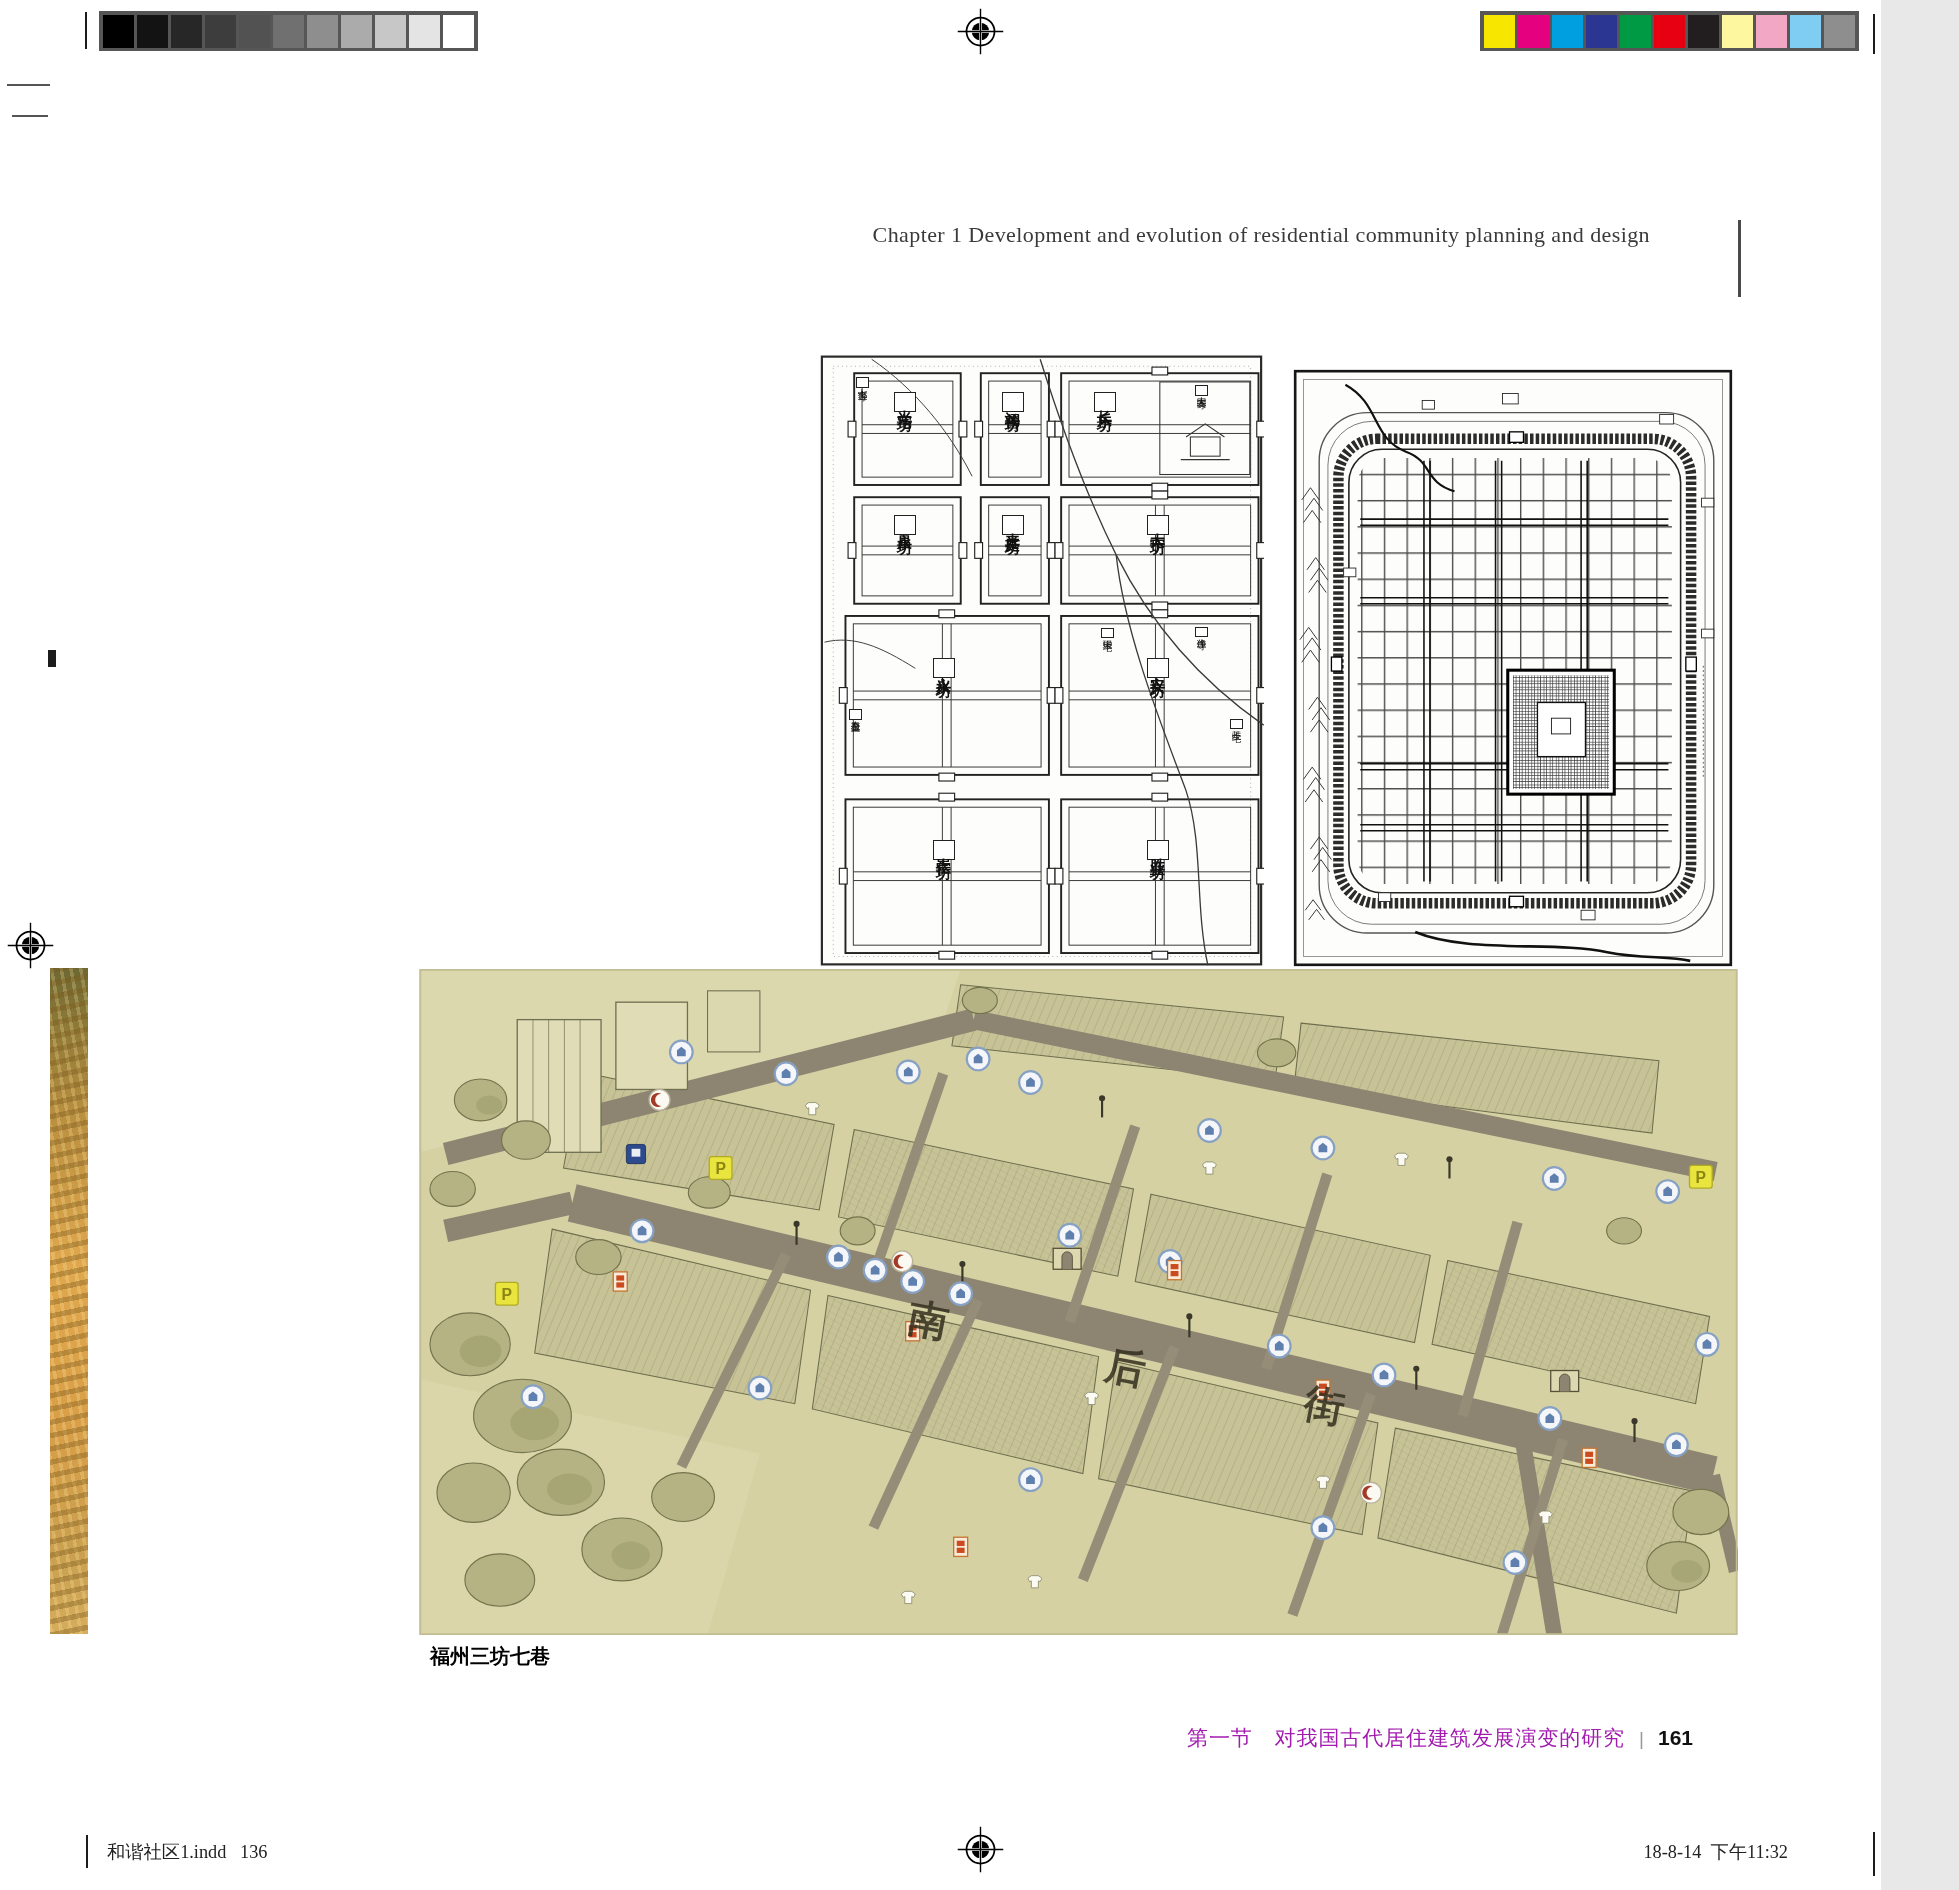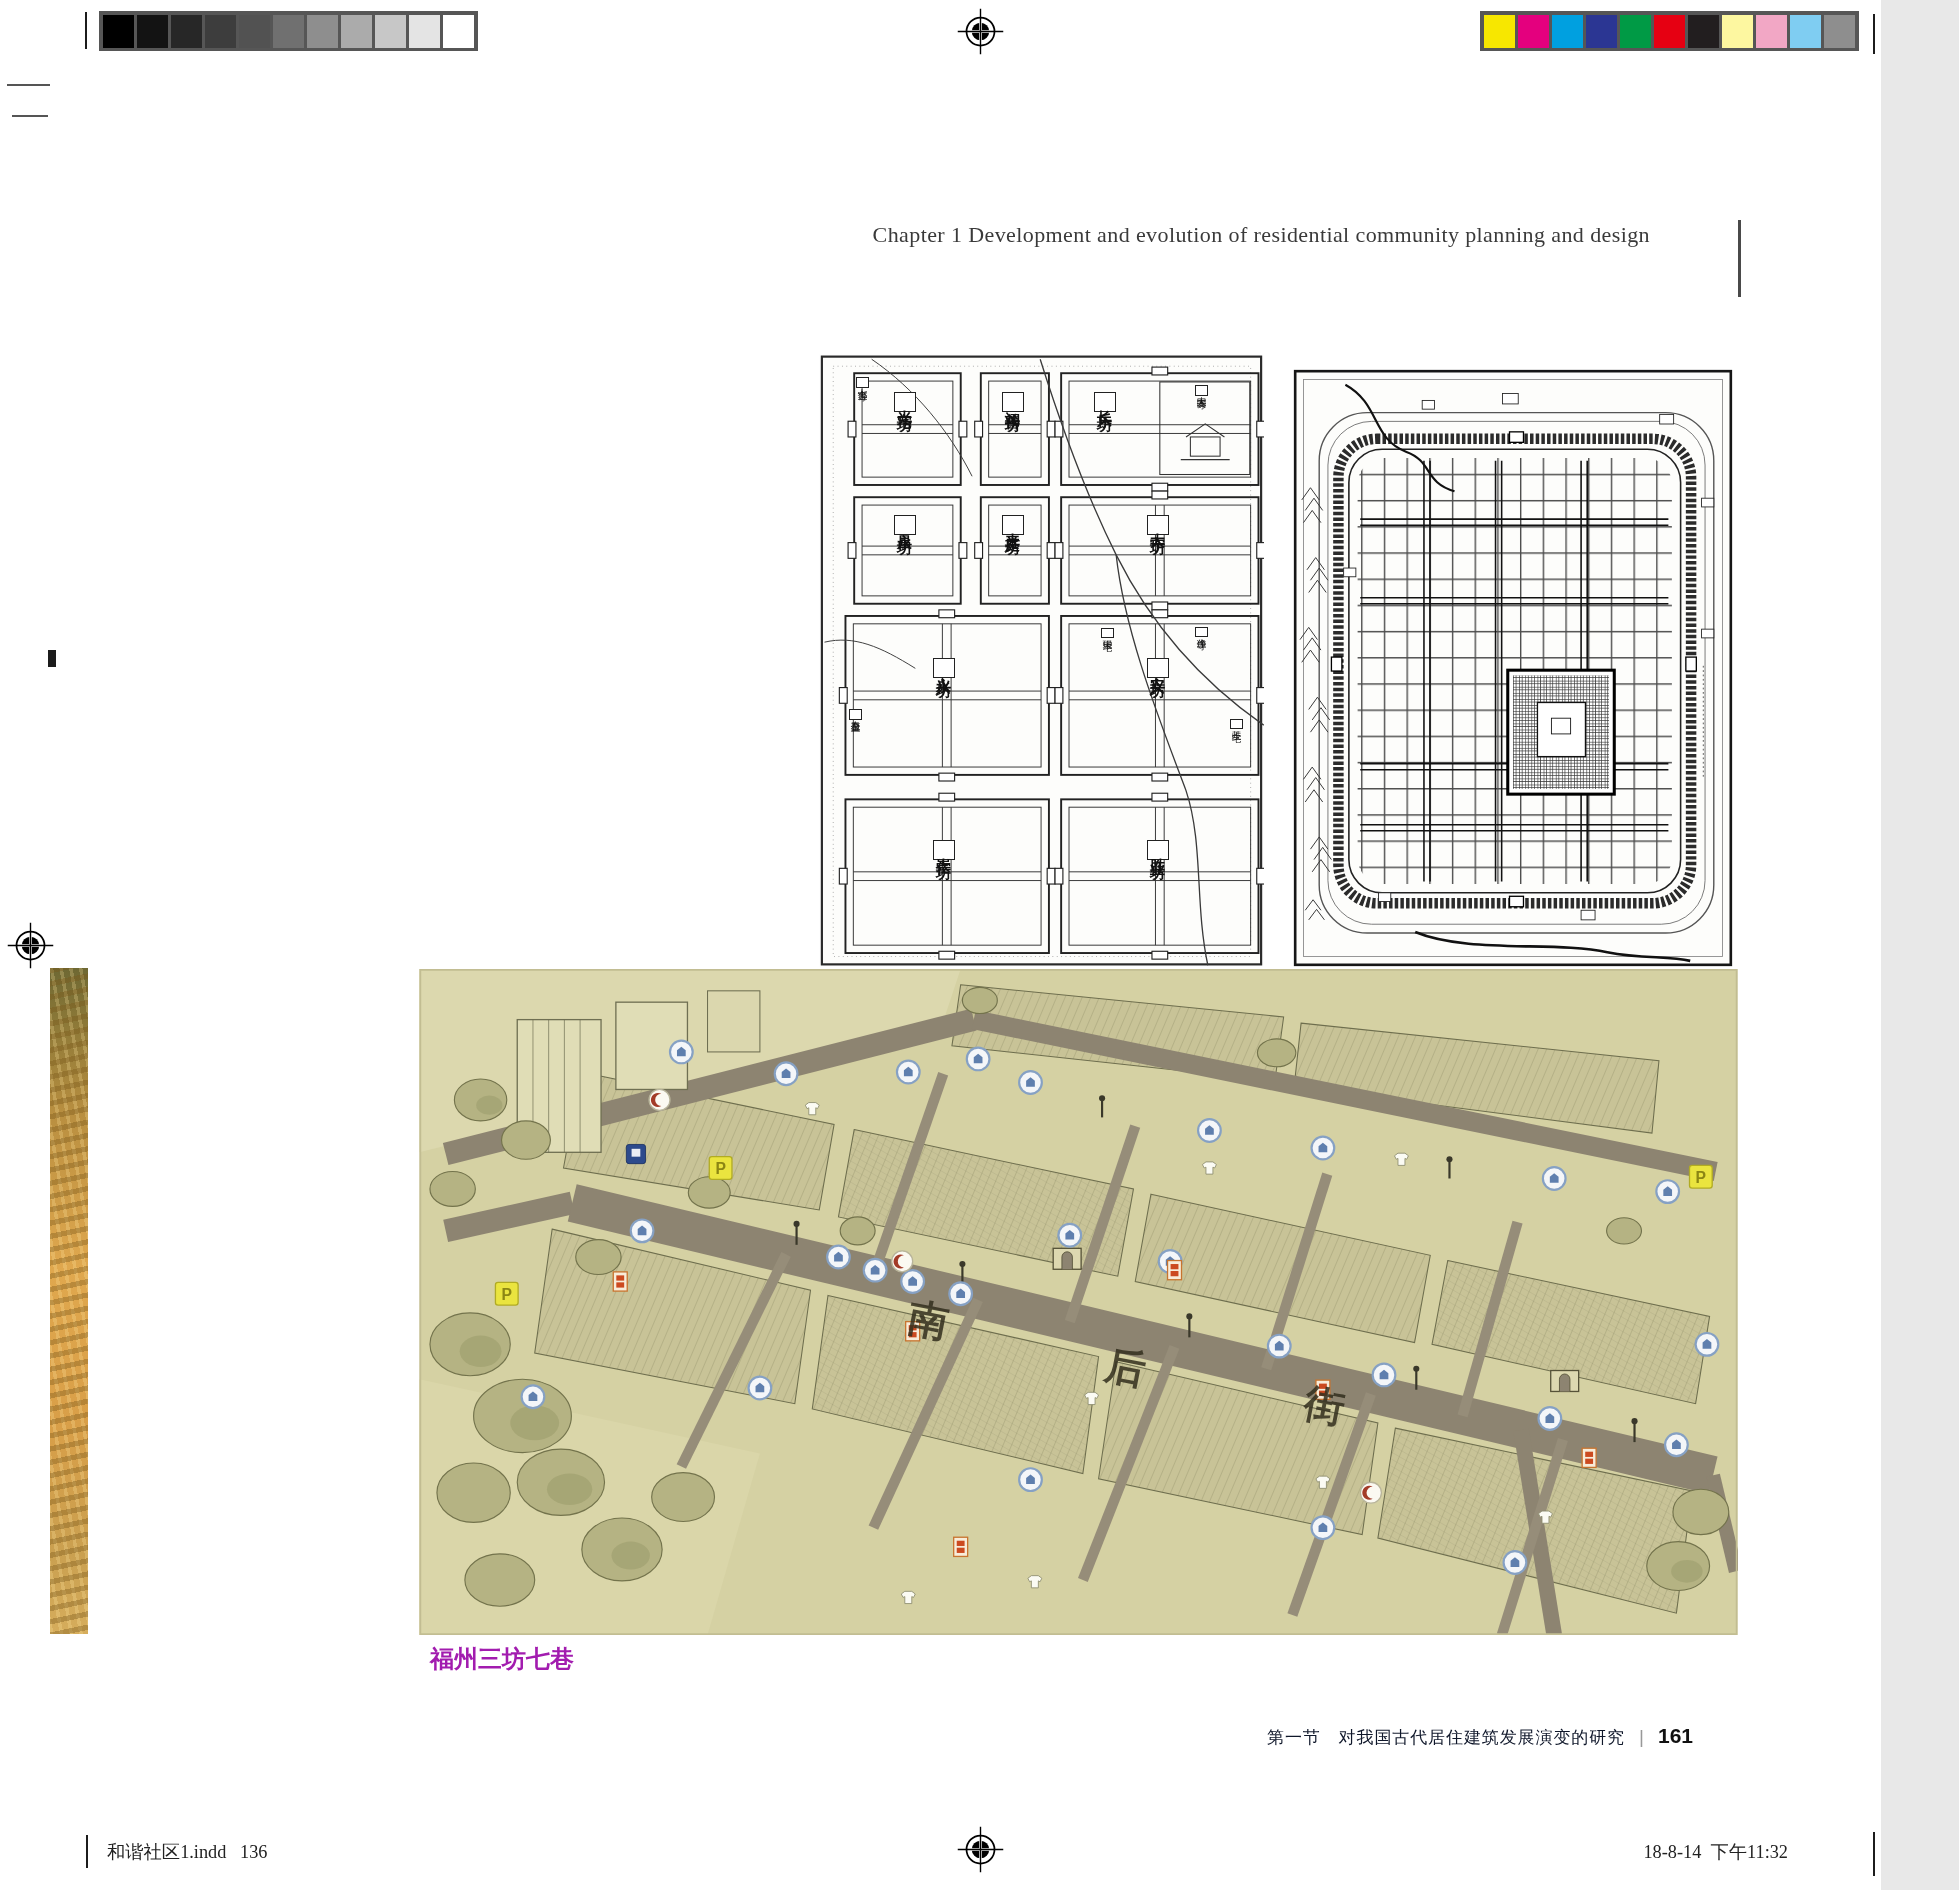--- a/index.html
+++ b/index.html
@@ -12,24 +12,24 @@
   .swatch{flex:1;height:33px;}
   
   .mark{position:absolute;background:#1c1c1c;}
   .mark.light{background:#555;}
   
   .hdr{position:absolute;right:231px;top:222px;text-align:right;}
   .hdr-en{font-family:"Liberation Serif",serif;font-size:22px;color:#3a3a3a;letter-spacing:0.4px;}
   .hdr-zh{font-size:27px;font-weight:700;color:#141414;margin-top:7.9px;letter-spacing:1.7px;}
   .hdr-rule{position:absolute;left:1738px;top:220px;width:2.6px;height:77px;background:#4a4a4a;}
   
-  .cap{position:absolute;font-size:24px;font-weight:700;color:#a21caf;}
+  .cap{position:absolute;font-size:20px;font-weight:700;color:#000000;}
   
   .foot{position:absolute;right:188px;top:1724px;display:flex;align-items:baseline;}
-  .foot-sec{font-size:17px;color:#0f172a;letter-spacing:0.9px;}
+  .foot-sec{font-size:21px;color:#a21caf;letter-spacing:0.9px;}
   .foot-sep{font-size:19px;color:#999;margin:0 14px;}
   .foot-pg{font-size:21px;font-weight:700;color:#111;}
   
   .slug{position:absolute;top:1839px;font-family:"Liberation Serif",serif;font-size:18.3px;
         color:#222;white-space:pre;}
   
   .fig{position:absolute;background:#fefefe;}
   
   .vlabel{position:absolute;writing-mode:vertical-rl;text-orientation:upright;background:#fff;
           border:1.7px solid #222;padding:5.2px 2.6px;font-size:15px;font-weight:600;line-height:1;

